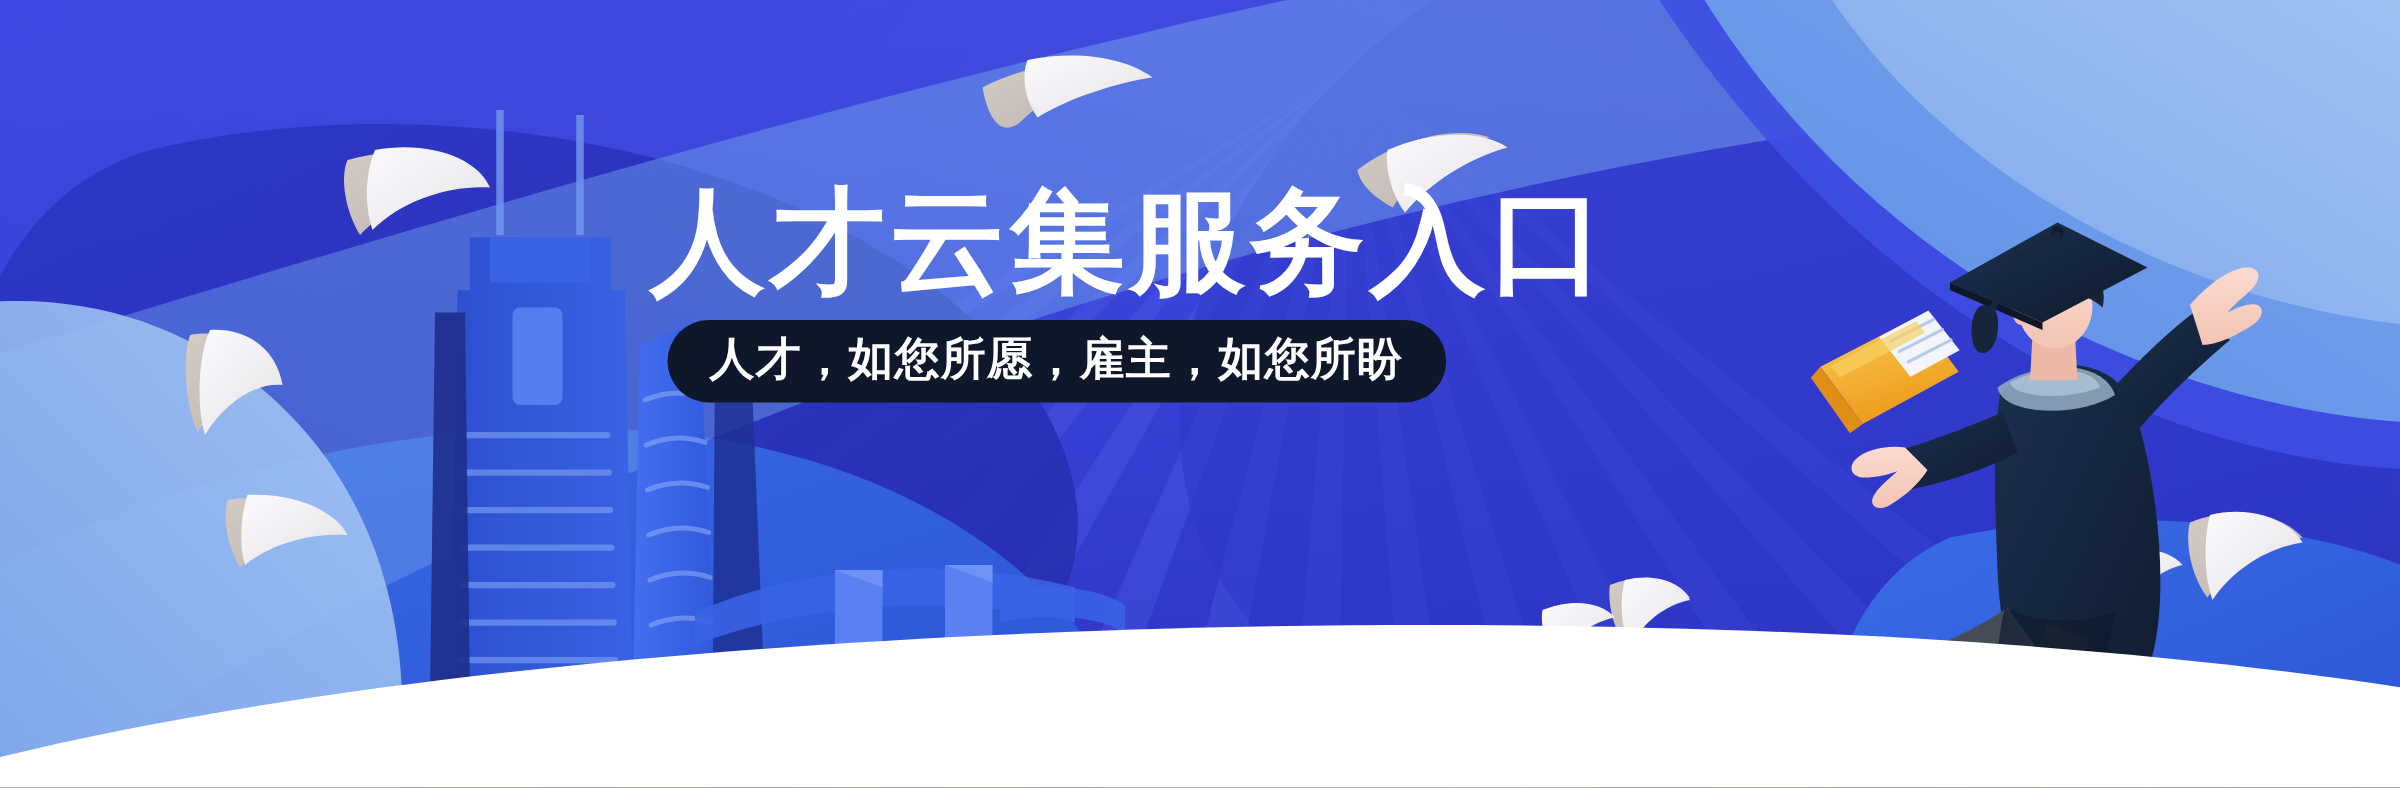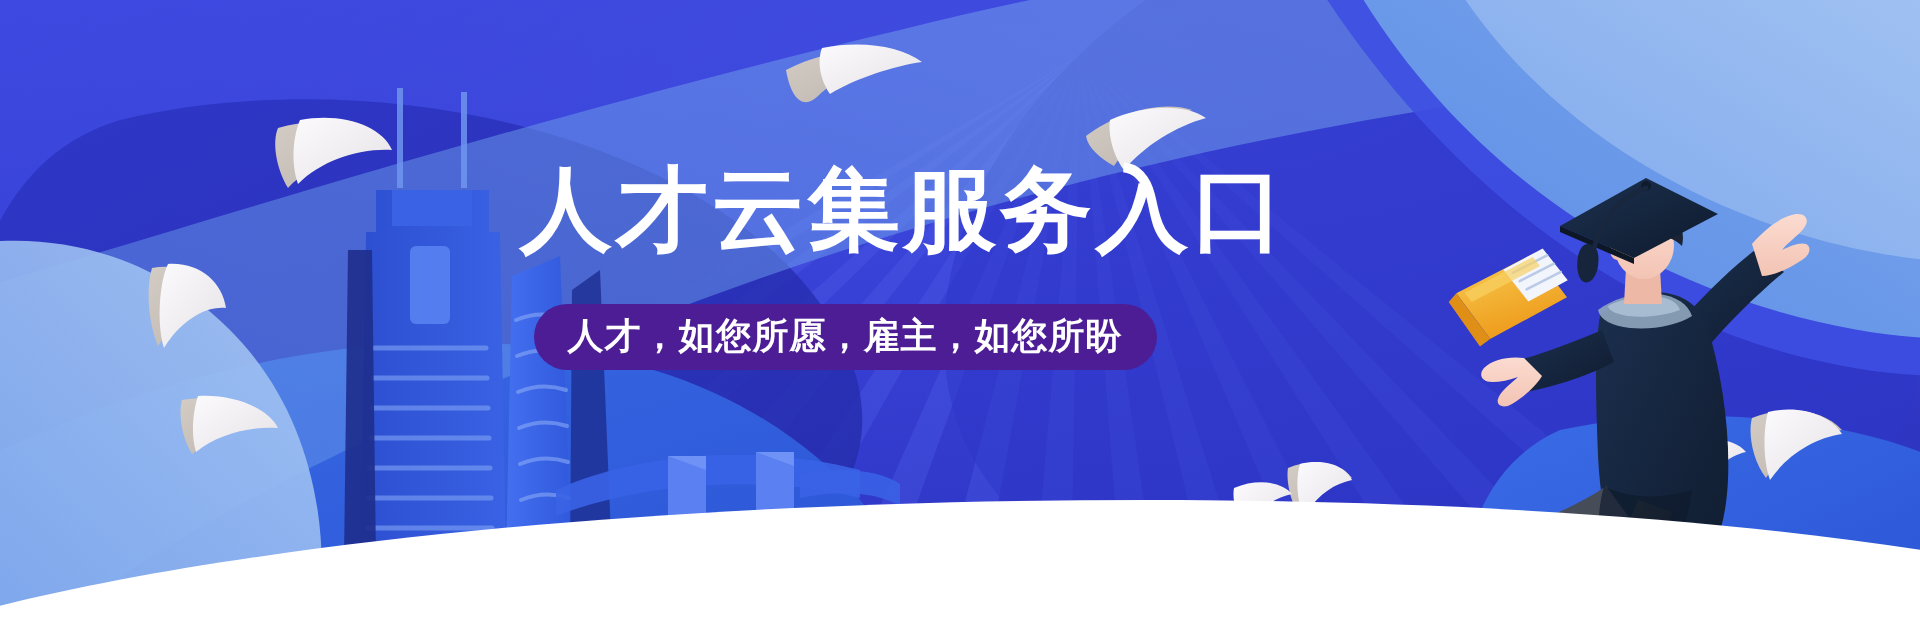--- a/index.html
+++ b/index.html
@@ -13,40 +13,40 @@
     position:relative;
     width:1920px; height:630px;
     overflow:hidden;
     background:#3038CF;
   }
   #bg-svg { position:absolute; inset:0; width:1920px; height:630px; display:block; }
 
   
   #text-block {
     position:absolute;
-    left:520px; top:164px;
+    left:520px; top:148px;
     width:650px;
     z-index:30;
     text-align:center;
     pointer-events:none;
   }
   #main-title {
     font-family:"DejaVu Sans","Liberation Sans",sans-serif;
     font-size:92px;
     font-weight:700;
     line-height:1;
     color:#ffffff;
     letter-spacing:4px;
     white-space:nowrap;
     text-align:center;
   }
   #subtitle-pill {
     display:inline-block;
-    margin-top:48px;
-    background:#4c1d95;
+    margin-top:16px;
+    background:#0f172a;
     border-radius:36px;
     padding:12px 34px 14px 34px;
     pointer-events:auto;
   }
   #subtitle-text {
     font-family:"DejaVu Sans","Liberation Sans",sans-serif;
     font-size:36px;
     font-weight:700;
     line-height:1.1;
     color:#ffffff;

